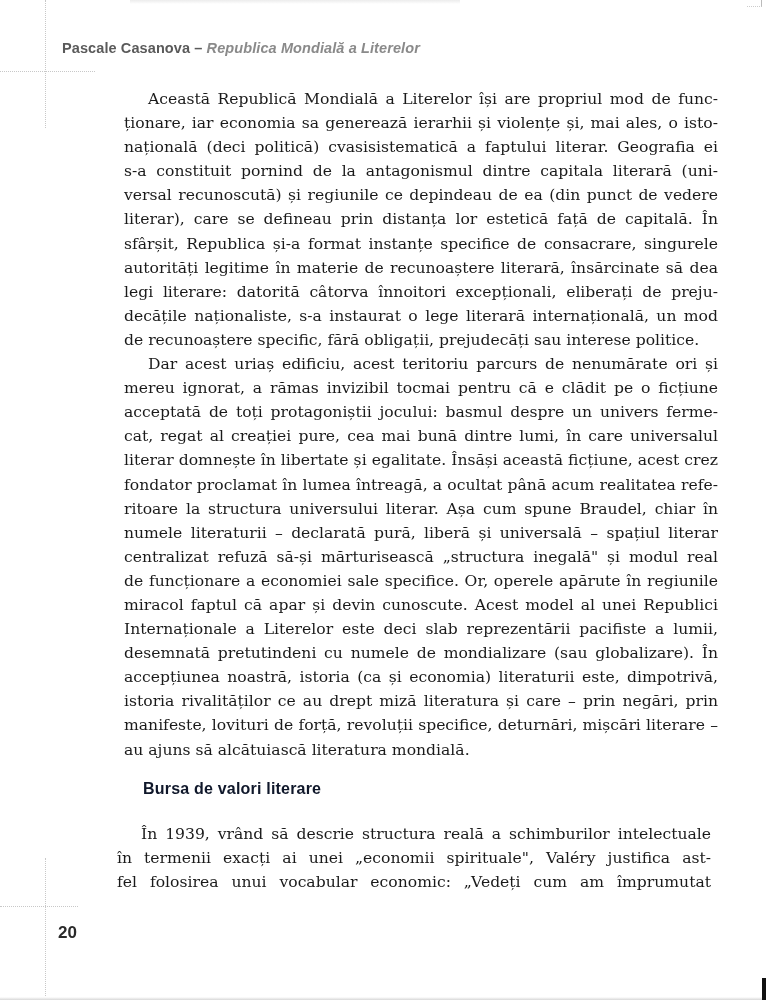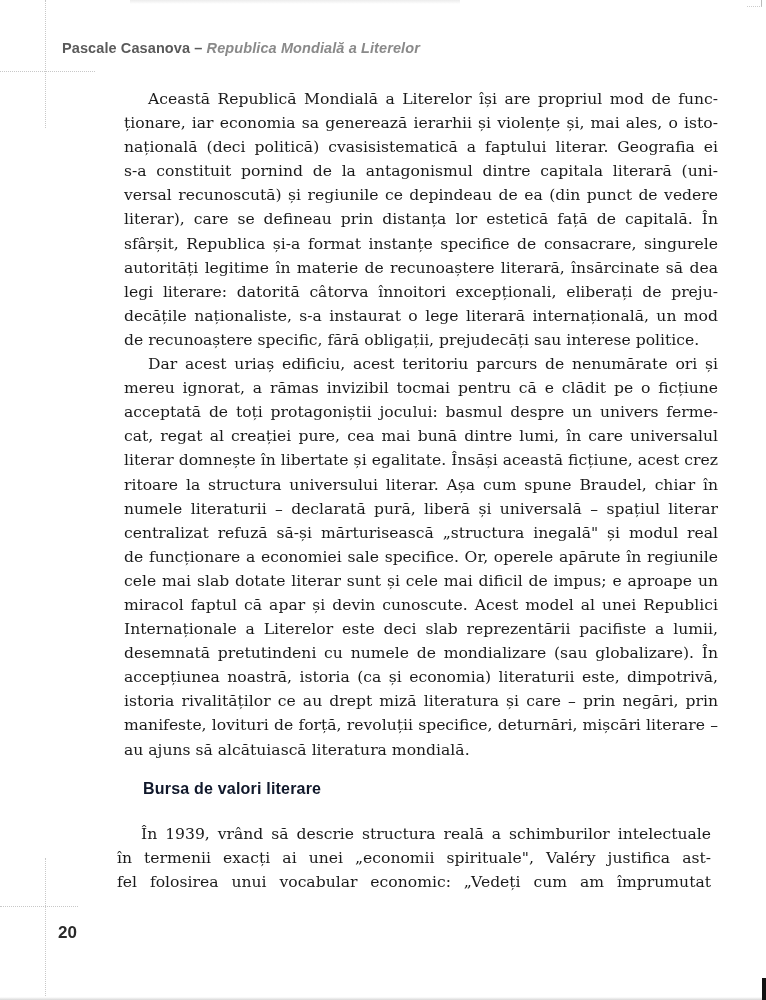--- a/index.html
+++ b/index.html
@@ -157,25 +157,25 @@
     <span class="line">legi literare: datorită câtorva înnoitori excepționali, eliberați de preju-</span>
     <span class="line">decățile naționaliste, s-a instaurat o lege literară internațională, un mod</span>
     <span class="line last">de recunoaștere specific, fără obligații, prejudecăți sau interese politice.</span>
   </p>
   <p class="para">
     <span class="line first">Dar acest uriaș edificiu, acest teritoriu parcurs de nenumărate ori și</span>
     <span class="line">mereu ignorat, a rămas invizibil tocmai pentru că e clădit pe o ficțiune</span>
     <span class="line">acceptată de toți protagoniștii jocului: basmul despre un univers ferme-</span>
     <span class="line">cat, regat al creației pure, cea mai bună dintre lumi, în care universalul</span>
     <span class="line">literar domnește în libertate și egalitate. Însăși această ficțiune, acest crez</span>
+    <span class="line">fondator proclamat în lumea întreagă, a ocultat până acum realitatea refe-</span>
     <span class="line">ritoare la structura universului literar. Așa cum spune Braudel, chiar în</span>
     <span class="line">numele literaturii – declarată pură, liberă și universală – spațiul literar</span>
     <span class="line">centralizat refuză să-și mărturisească „structura inegală" și modul real</span>
     <span class="line">de funcționare a economiei sale specifice. Or, operele apărute în regiunile</span>
-    <span class="line">cele mai slab dotate literar sunt și cele mai dificil de impus; e aproape un</span>
     <span class="line">miracol faptul că apar și devin cunoscute. Acest model al unei Republici</span>
     <span class="line">Internaționale a Literelor este deci slab reprezentării pacifiste a lumii,</span>
     <span class="line">desemnată pretutindeni cu numele de mondializare (sau globalizare). În</span>
     <span class="line">accepțiunea noastră, istoria (ca și economia) literaturii este, dimpotrivă,</span>
     <span class="line">istoria rivalităților ce au drept miză literatura și care – prin negări, prin</span>
     <span class="line">manifeste, lovituri de forță, revoluții specifice, deturnări, mișcări literare –</span>
     <span class="line last">au ajuns să alcătuiască literatura mondială.</span>
   </p>
 </div>
 

